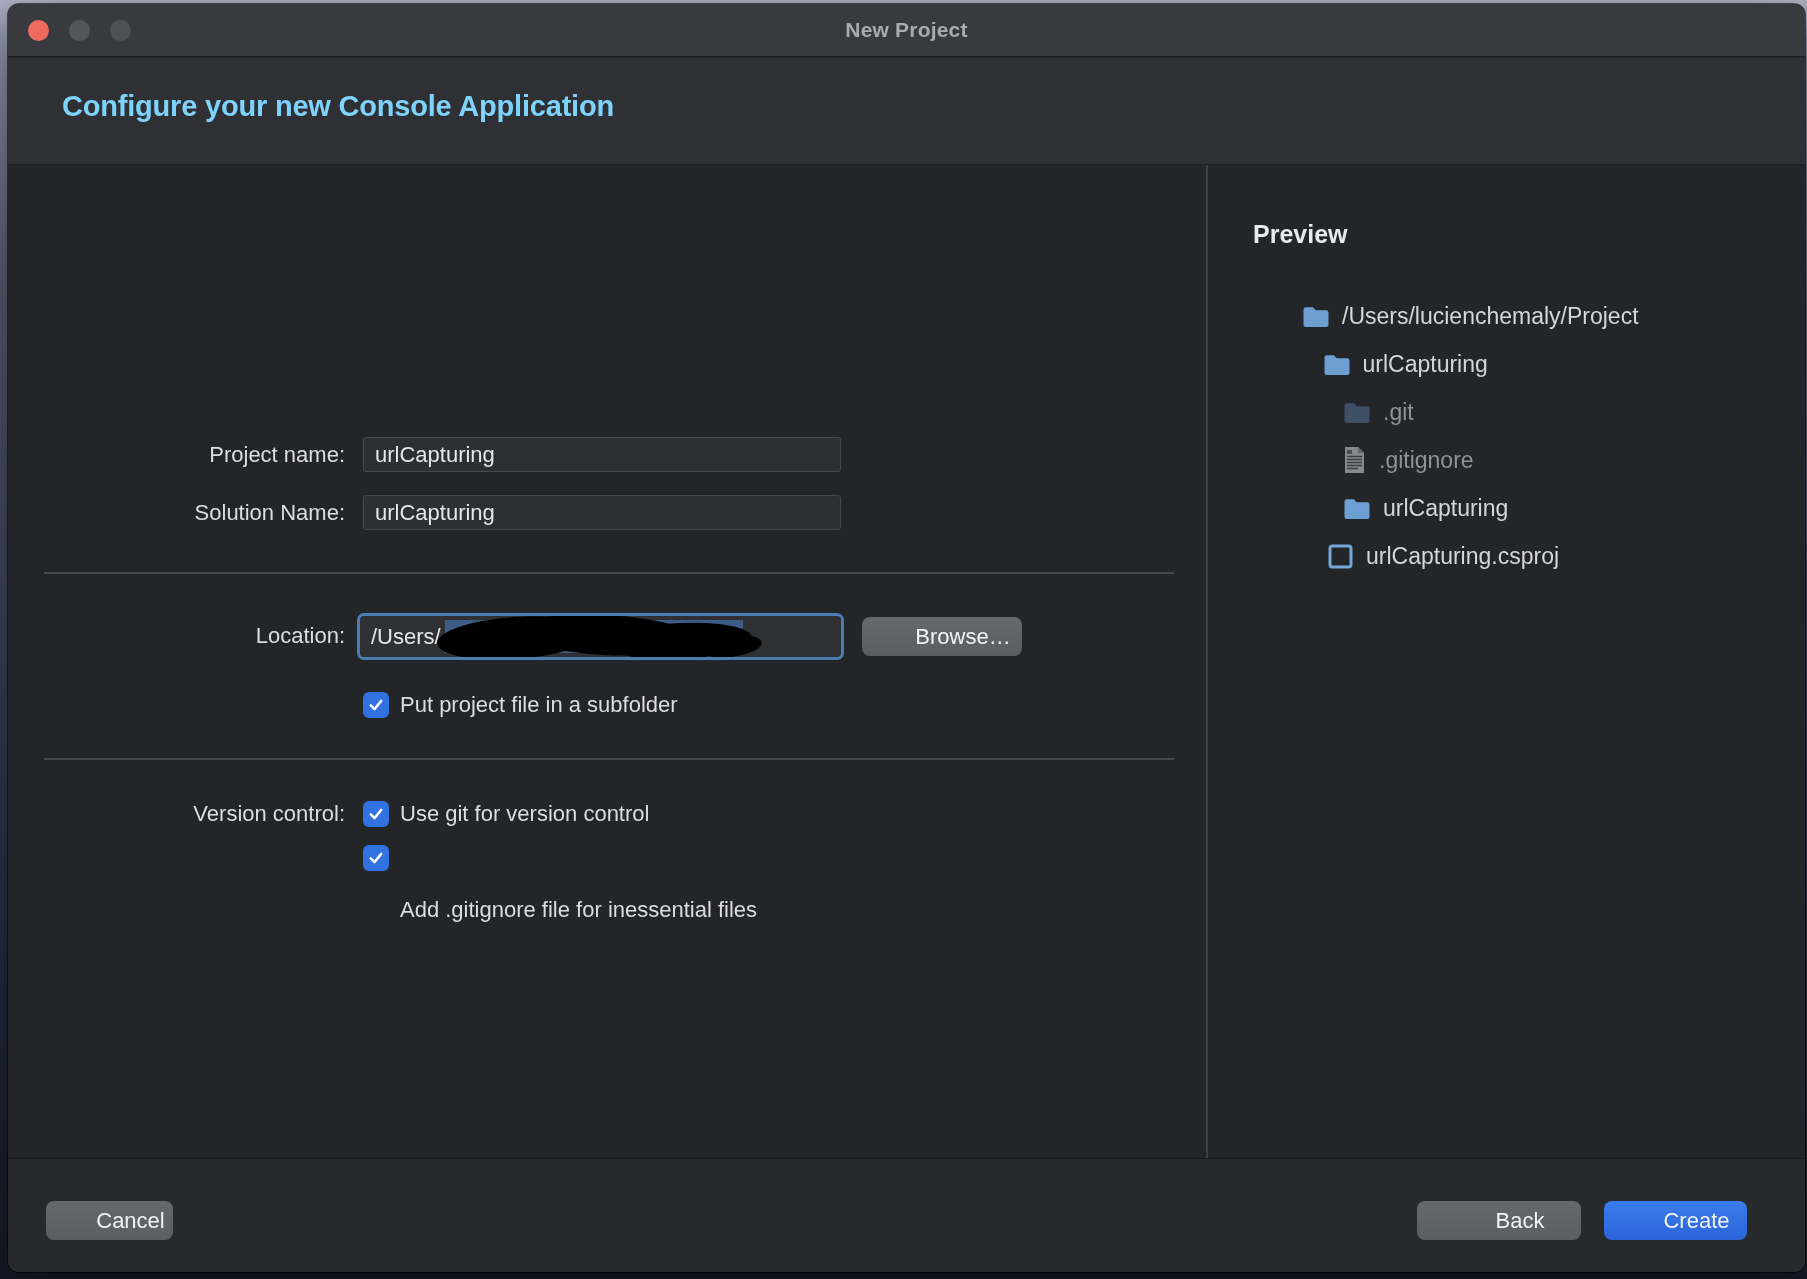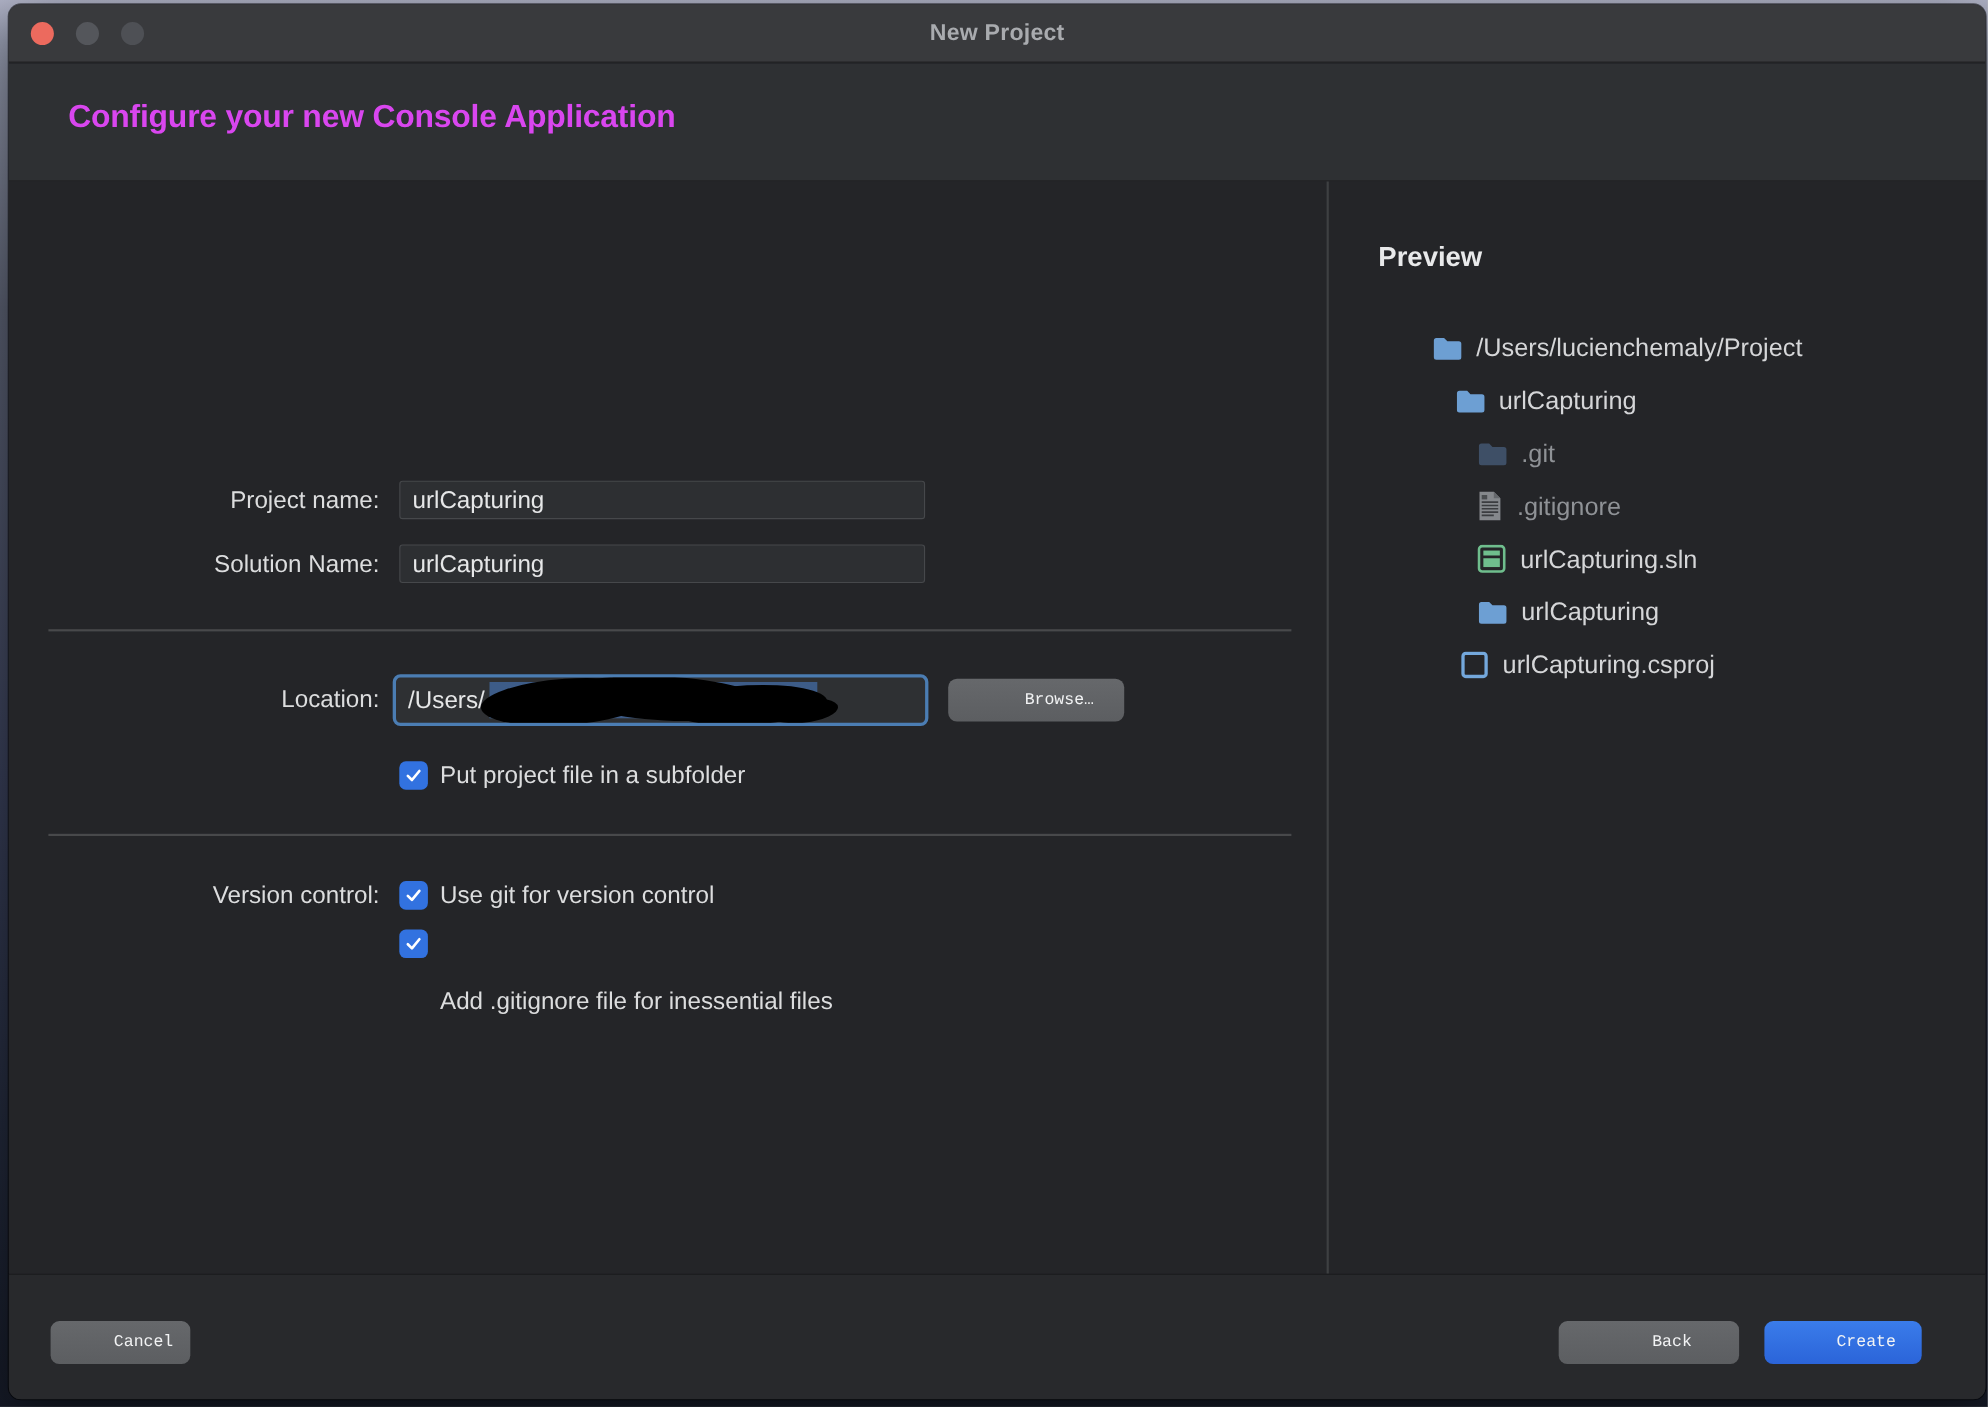--- a/index.html
+++ b/index.html
@@ -28,21 +28,21 @@
   .win-title {
     width:100%; text-align:center; font-size:21px; font-weight:700; color:#a9abaf; letter-spacing:.2px;
   }
   
   .headerband {
     position:absolute; left:0; top:54px; width:100%; height:107px;
     background:#2e3033; border-bottom:1px solid #1e1f21;
   }
   .headerband h1 {
     position:absolute; left:54px; top:32px;
-    font-size:29px; font-weight:800; color:#d946ef; letter-spacing:-.2px;
+    font-size:29px; font-weight:800; color:#7dd3fc; letter-spacing:-.2px;
   }
   
   .content { position:absolute; left:0; top:161px; width:100%; height:993px; background:#242528; }
   .vdivider { position:absolute; left:1198px; top:0; width:2px; height:100%; background:#3e4042; }
   .formpane { position:absolute; left:0; top:0; width:1198px; height:100%; }
   .previewpane { position:absolute; left:1200px; top:0; width:597px; height:100%; }
 
   .flabel {
     position:absolute; left:0; width:337px; text-align:right;
     color:#dcddde; font-size:22px;
@@ -60,22 +60,22 @@
     position:absolute; left:349px; top:448px; width:487px; height:47px;
     border:3px solid #4b7db3; border-radius:7px; background:#2e3033;
     overflow:hidden;
   }
   .loc-text { position:absolute; left:11px; top:0; line-height:41px; font-size:22px; color:#e6e7e8; z-index:0; }
   .loc-selection { position:absolute; left:85px; top:4px; width:298px; height:33px; background:#3d5c88; z-index:1; }
   .loc-peek { position:absolute; left:345px; top:0; line-height:46px; font-size:22px; color:#b9bcc0; z-index:2; }
   .loc-scribble { position:absolute; left:70px; top:-6px; z-index:3; }
 
   .btn {
-    border:none; border-radius:8px; color:#f2f3f4; font-size:15px;
-    font-family:Liberation Mono, monospace; cursor:default;
+    border:none; border-radius:8px; color:#f2f3f4; font-size:22px;
+    font-family:Liberation Sans, sans-serif; cursor:default;
     display:inline-flex; align-items:center; justify-content:center;padding-left:42px;
   }
   .btn.gray { background:linear-gradient(180deg,#66686b 0%,#5c5e61 100%); }
   .btn.blue { background:linear-gradient(180deg,#3a7cea 0%,#2b64d9 100%); }
   .browse-btn { position:absolute; left:854px; top:452px; width:160px; height:39px; }
 
   .checkbox {
     position:absolute; left:355px; width:26px; height:26px; border-radius:6px;
     background:#3272e0; display:flex; align-items:center; justify-content:center;
   }
@@ -213,30 +213,20 @@
         <line x1="4" y1="16.5" x2="19" y2="16.5"></line>
                   <line x1="4" y1="19.5" x2="19" y2="19.5"></line>
         <line x1="4" y1="22.5" x2="15" y2="22.5"></line>
       </g>
               </svg>
             </span>
             <span class="tlabel">.gitignore</span>
           </div>
           <div class="tree-row" style="padding-left: 135px;">
             <span class="ticon">
-              <svg width="26" height="26" viewBox="0 0 26 26">
-      <rect x="1.5" y="1.5" width="23" height="23" rx="3" fill="none" stroke="#6fbe8d" stroke-width="2.4"></rect>
-      <rect x="5.5" y="5.5" width="15" height="4.5" fill="#6fbe8d"></rect>
-      <rect x="5.5" y="12.5" width="15" height="8" fill="#6fbe8d"></rect>
-              </svg>
-            </span>
-            <span class="tlabel">urlCapturing.sln</span>
-          </div>
-          <div class="tree-row" style="padding-left: 135px;">
-            <span class="ticon">
               <svg width="27" height="24" viewBox="0 0 27 24">
                 <path fill="#6d9fd3" d="M1.5 5.5a2.3 2.3 0 0 1 2.3-2.3h7l3 3.1h10.4a2.3 2.3 0 0 1 2.3 2.3v12.1a2.3 2.3 0 0 1-2.3 2.3H3.8a2.3 2.3 0 0 1-2.3-2.3z"></path>
               </svg>
             </span>
             <span class="tlabel">urlCapturing</span>
           </div>
           <div class="tree-row" style="padding-left: 120px;">
             <span class="ticon">
               <svg width="25" height="25" viewBox="0 0 25 25">
       <rect x="2" y="2" width="21" height="21" rx="2.5" fill="none" stroke="#74a8dc" stroke-width="3"></rect>

